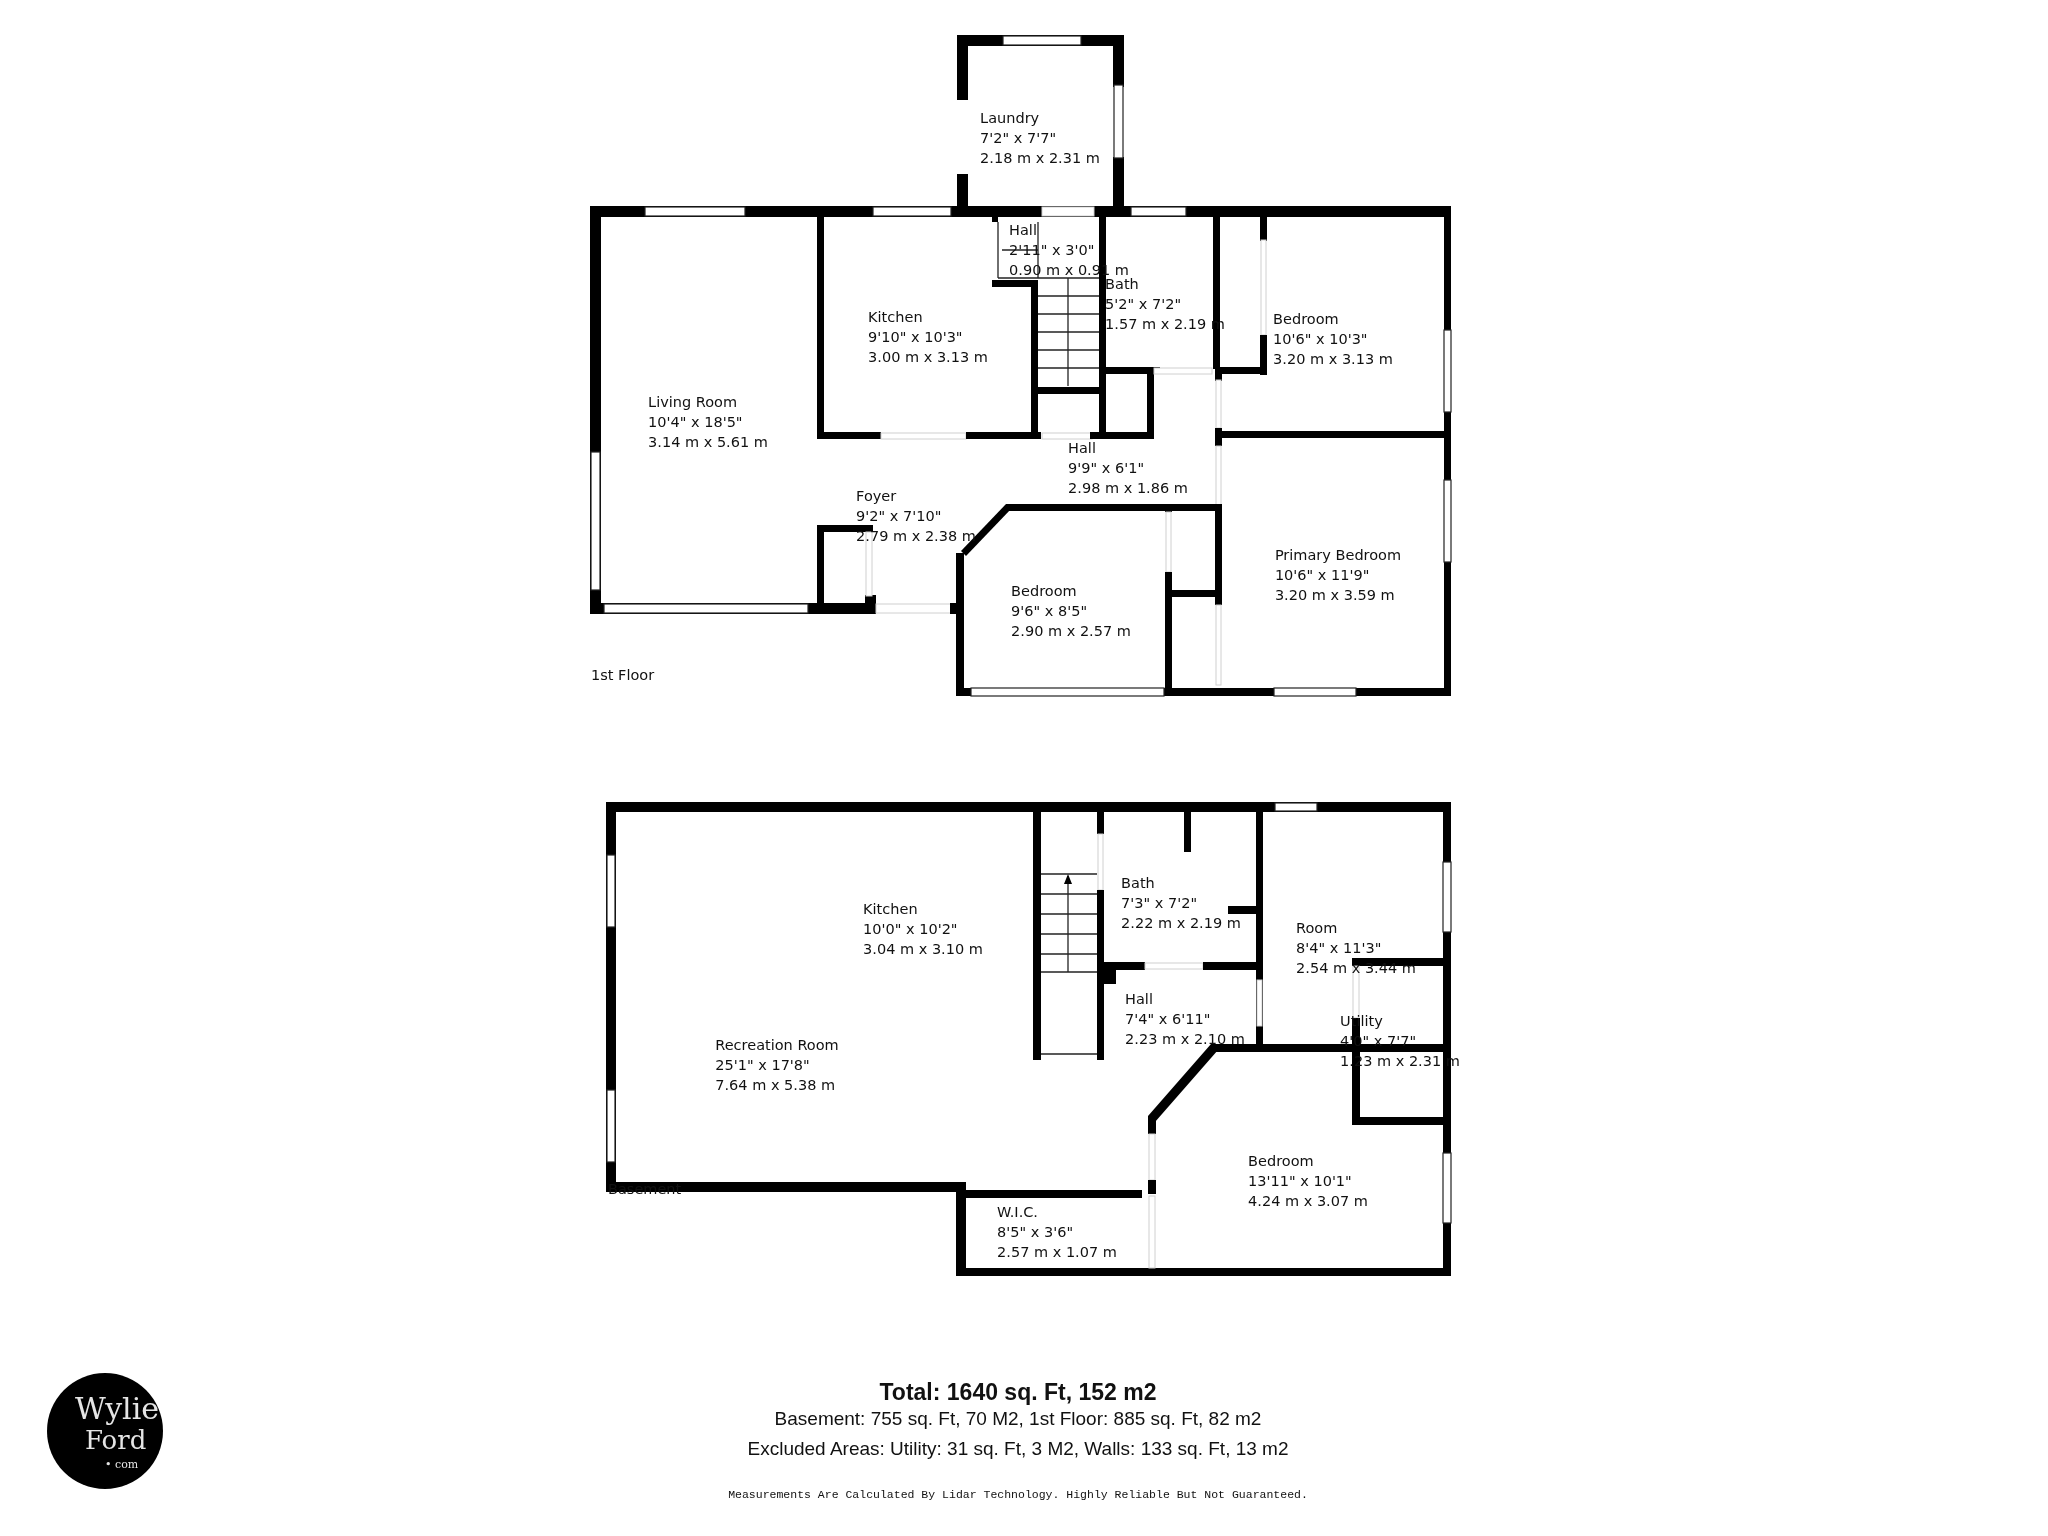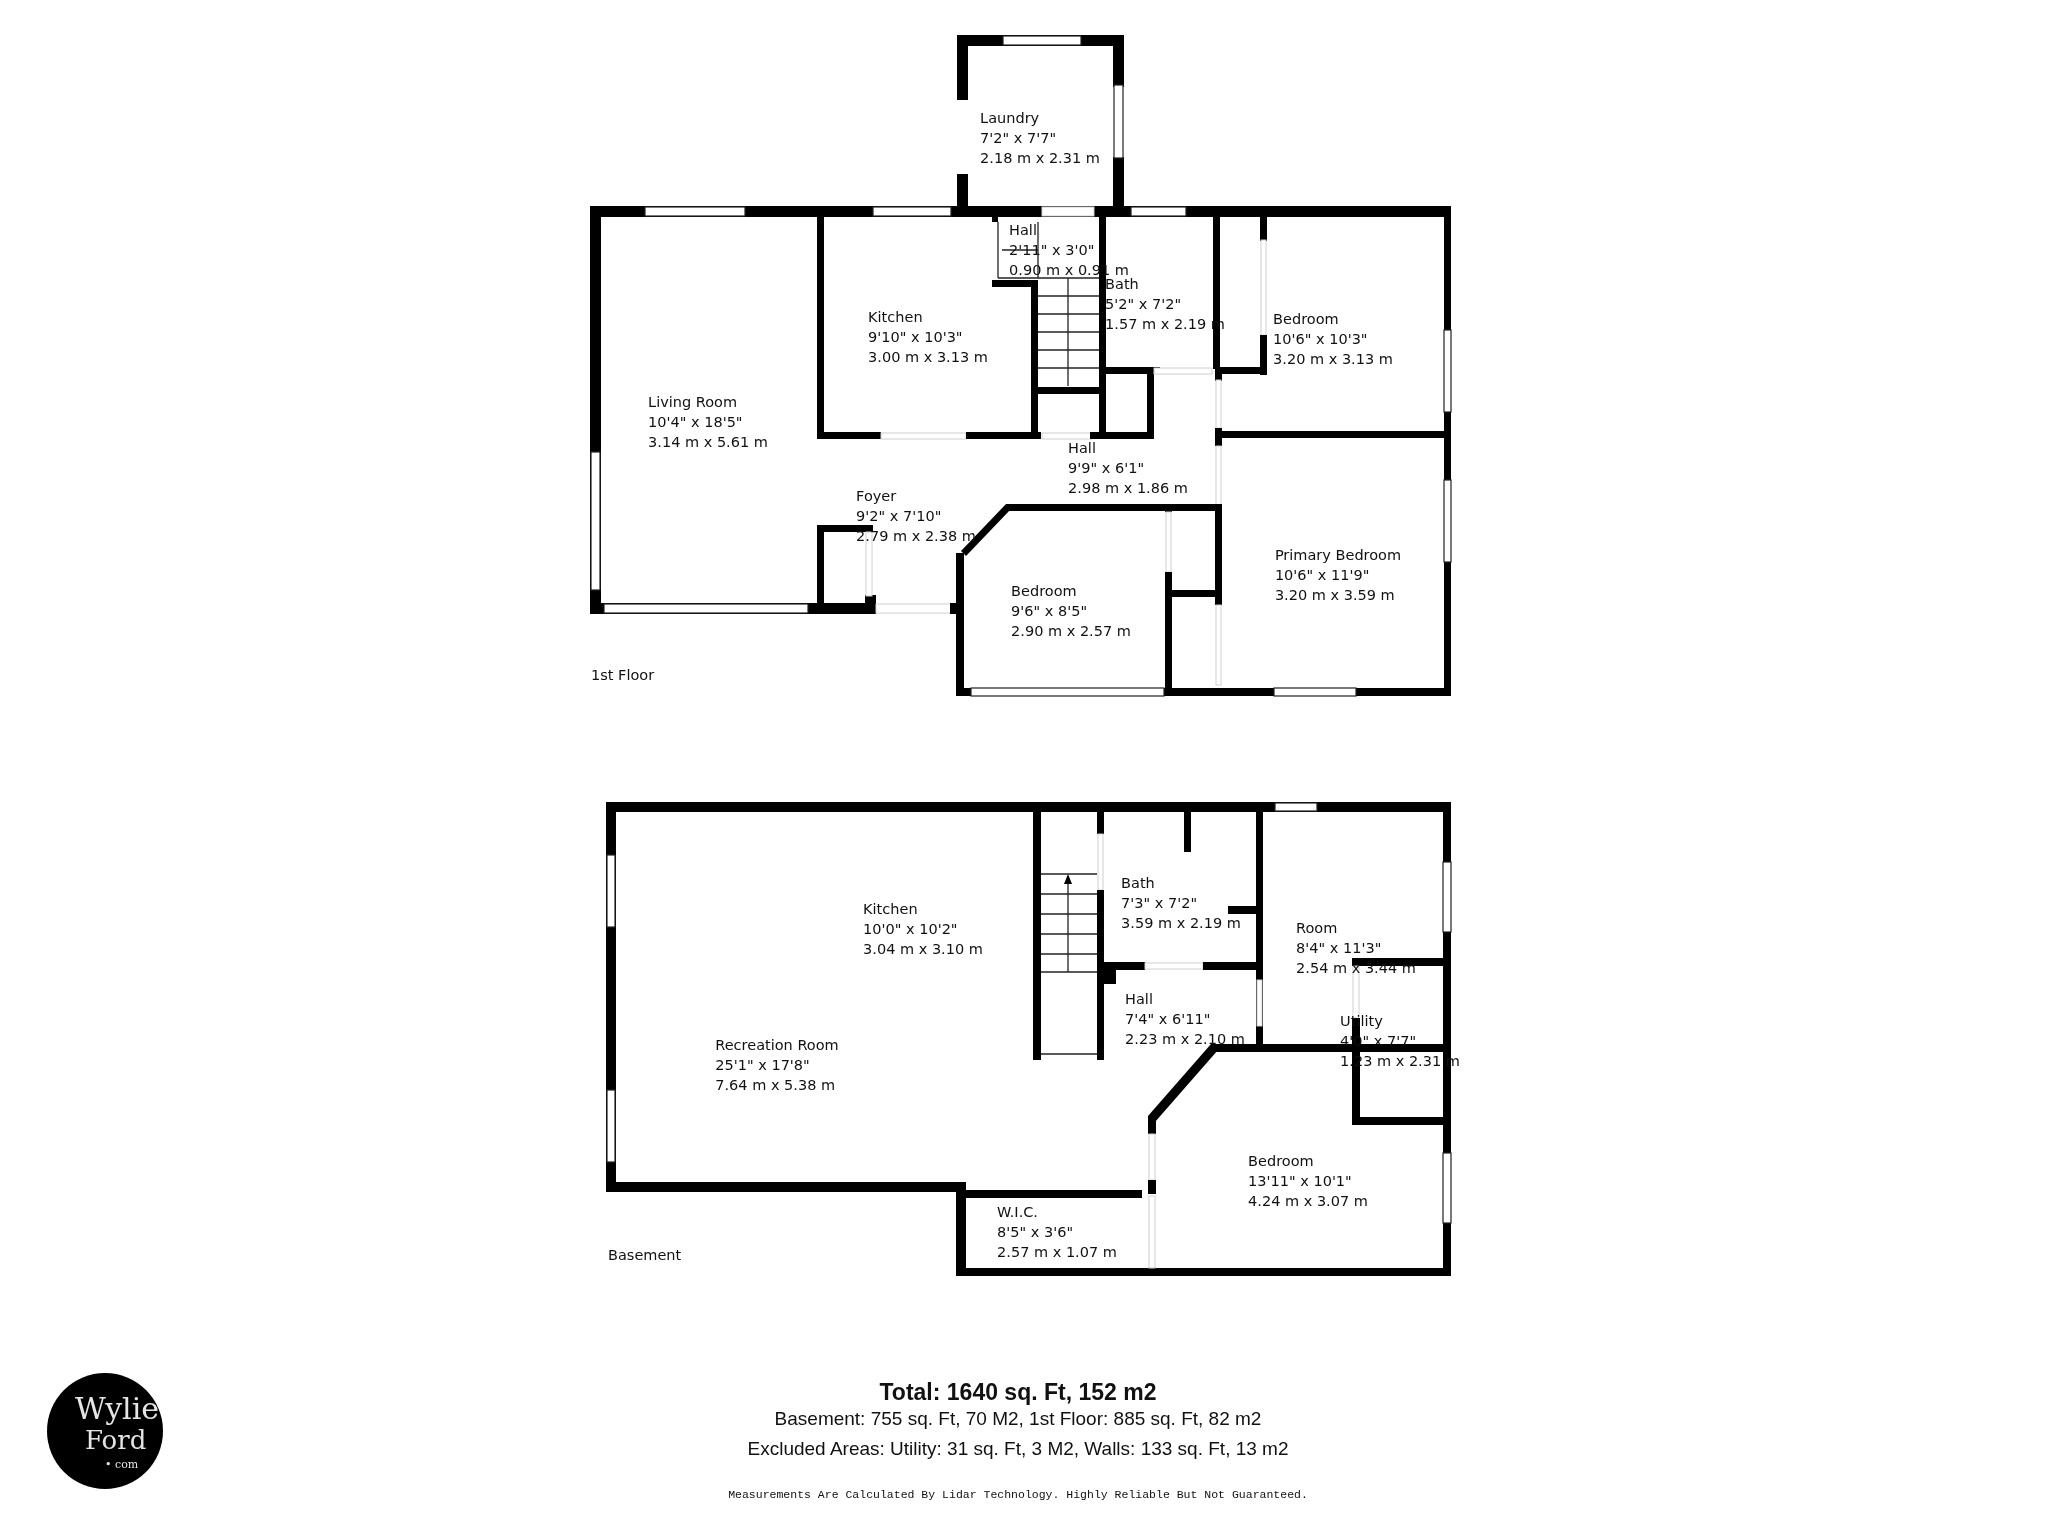--- a/index.html
+++ b/index.html
@@ -231,21 +231,21 @@
 <div class="floor-label" style="left:591px; top:667px;">1st Floor</div>
 
 <div class="room-label" style="left:923px; top:899px;">
   <span>Kitchen</span>
   <span>10'0" x 10'2"</span>
   <span>3.04 m x 3.10 m</span>
 </div>
 <div class="room-label" style="left:1181px; top:873px;">
   <span>Bath</span>
   <span>7'3" x 7'2"</span>
-  <span>3.59 m x 2.19 m</span>
+  <span>2.22 m x 2.19 m</span>
 </div>
 <div class="room-label" style="left:1356px; top:918px;">
   <span>Room</span>
   <span>8'4" x 11'3"</span>
   <span>2.54 m x 3.44 m</span>
 </div>
 <div class="room-label" style="left:1185px; top:989px;">
   <span>Hall</span>
   <span>7'4" x 6'11"</span>
   <span>2.23 m x 2.10 m</span>
@@ -263,21 +263,21 @@
 <div class="room-label" style="left:1308px; top:1151px;">
   <span>Bedroom</span>
   <span>13'11" x 10'1"</span>
   <span>4.24 m x 3.07 m</span>
 </div>
 <div class="room-label" style="left:1057px; top:1202px;">
   <span>W.I.C.</span>
   <span>8'5" x 3'6"</span>
   <span>2.57 m x 1.07 m</span>
 </div>
-<div class="floor-label" style="left:608px; top:1247px;">Basement</div>
+<div class="floor-label" style="left:608px; top:1181px;">Basement</div>
 
 <div class="footer f-total">Total: 1640 sq. Ft, 152 m2</div>
 <div class="footer f-line f-l1">Basement: 755 sq. Ft, 70 M2, 1st Floor: 885 sq. Ft, 82 m2</div>
 <div class="footer f-line f-l2">Excluded Areas: Utility: 31 sq. Ft, 3 M2, Walls: 133 sq. Ft, 13 m2</div>
 <div class="footer f-disc">Measurements Are Calculated By Lidar Technology. Highly Reliable But Not Guaranteed.</div>
 
 <div class="logo">
   <span class="logo-text lt1">Wylie</span>
   <span class="logo-text lt2">Ford</span>
   <span class="logo-text lt3">• com</span>

